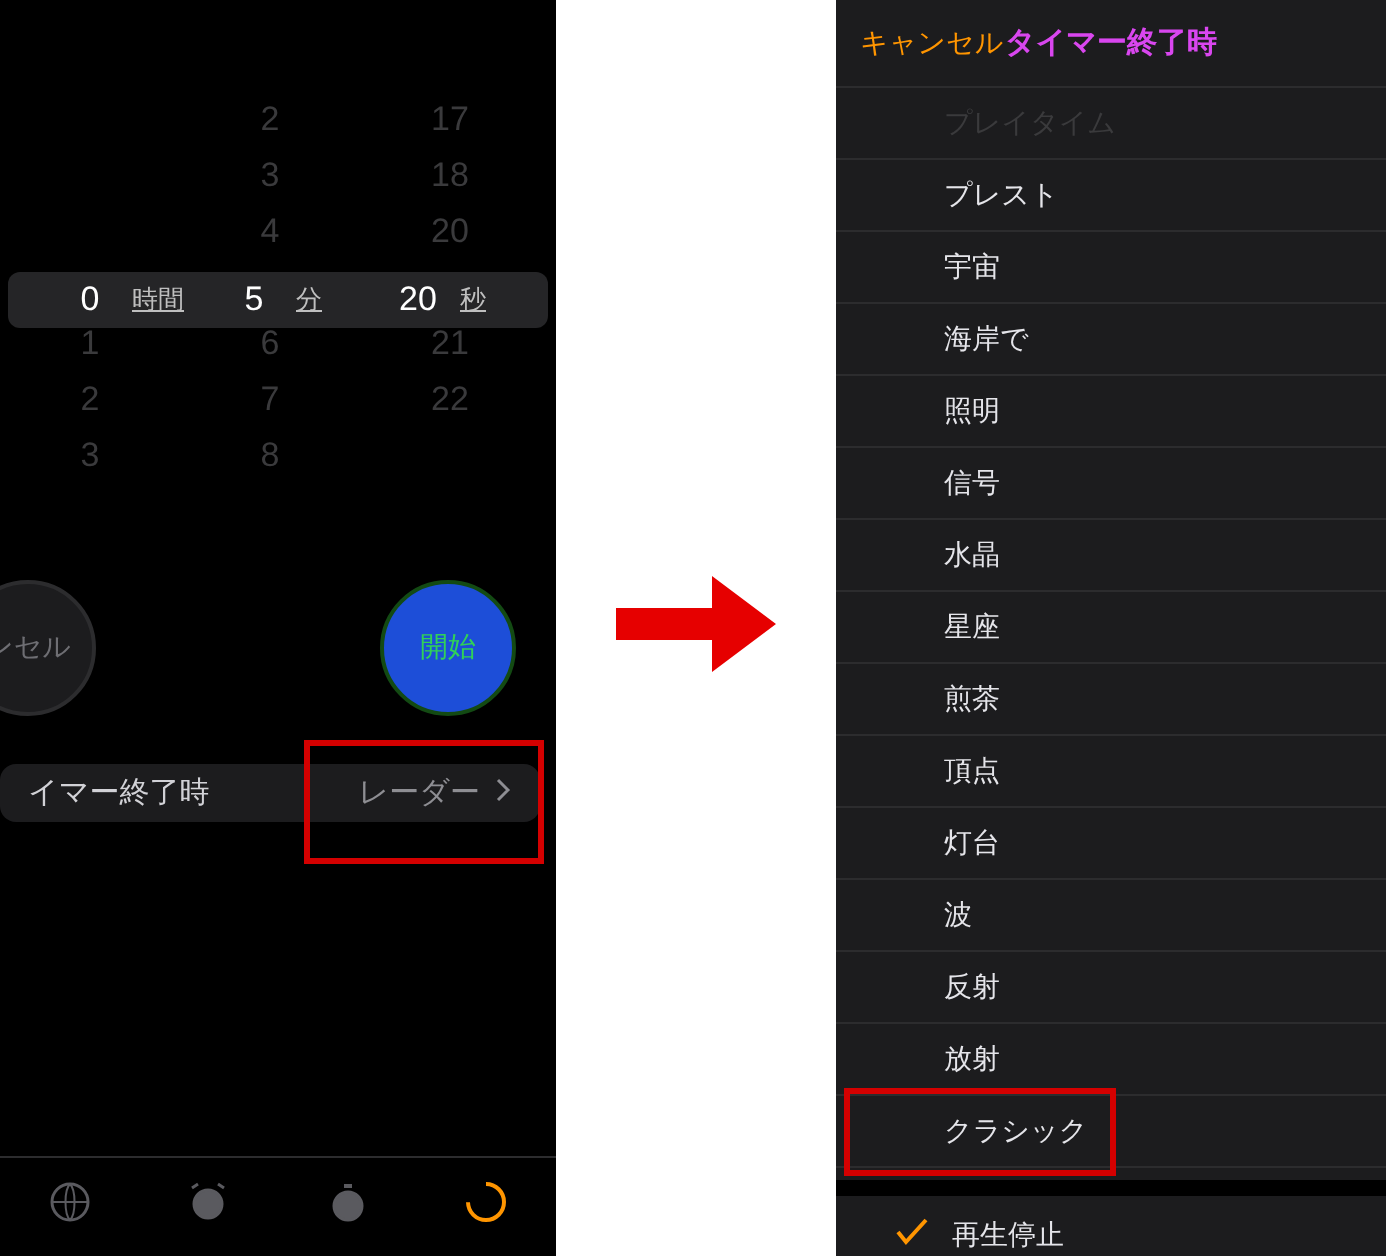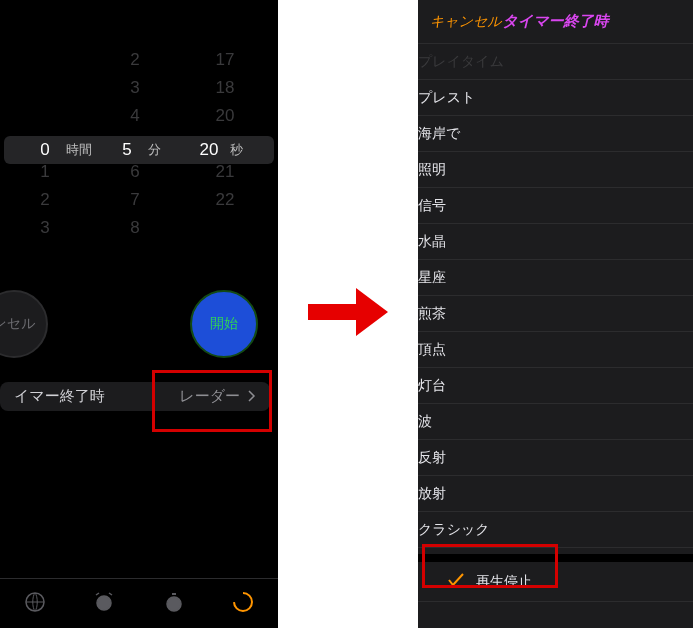--- a/index.html
+++ b/index.html
@@ -23,21 +23,21 @@
   .col.hours  { left: 10px; }
   .col.mins   { left: 100px; }
   .col.secs   { left: 190px; }
   .row { height: 28px; line-height: 28px; font-size: 17px; color: #3a3a3c; }
   .selected-bar {
     position: absolute; top: 90px; left: 4px; right: 4px; height: 28px;
     background: #252527; border-radius: 6px;
   }
   .selrow { position: absolute; top: 90px; left: 0; right: 0; height: 28px; display: flex; align-items: center; font-size: 17px; color: #fff; }
   .selrow .v { width: 70px; text-align: center; }
-  .selrow .u { font-size: 13px; color: #bfbfbf; margin-left: -14px; width: 34px; text-align: left; }
+  .selrow .u { font-size: 13px; color: #bfbfbf; margin-left: -14px; width: 34px; text-align: left; text-decoration: underline; }
   .circ-btn {
     position: absolute; width: 68px; height: 68px; border-radius: 50%;
     display: flex; align-items: center; justify-content: center;
     font-size: 14px; border: 2px solid transparent;
   }
   .cancel-btn { left: -20px; top: 290px; background: #1c1c1e; color: #6e6e73; border-color: #2c2c2e; }
   .start-btn  { right: 20px; top: 290px; background: #1d4ed8; color: #30d158; border-color: #134a13; }
   .end-row {
     position: absolute; top: 382px; left: 0; right: 8px; height: 29px;
     background: #1c1c1e; border-radius: 8px;
@@ -54,28 +54,28 @@
   }
   .tabicon { color: #5a5a5f; }
   .tabicon.active { color: #ff9500; }
 
   
   .arrow { color: #e60000; }
 
   
   .modal-hdr {
     height: 44px; display: flex; align-items: center; justify-content: center;
-    position: relative; border-bottom: 1px solid #2c2c2e; font-style: italic;
+    position: relative; border-bottom: 1px solid #2c2c2e;
   }
   .modal-hdr .title { font-size: 15px; font-weight: 600; color: #d946ef; }
   .modal-hdr .cancel { position: absolute; left: 12px; color: #ff9500; font-size: 14px; }
   .list { flex: 1; overflow: hidden; }
   .item {
     height: 36px; display: flex; align-items: center;
-    font-size: 14px; color: #e5e5ea;
+    padding-left: 54px; font-size: 14px; color: #e5e5ea;
     border-bottom: 0.5px solid #2c2c2e;
   }
   .item.fade { color: #3a3a3c; }
   .item.stop { padding-left: 30px; gap: 12px; border-top: 8px solid #000; height: 48px; margin-top: 6px; }
   .check { color: #ff9500; }
   .redbox2 { position: absolute; bottom: 40px; left: 4px; width: 136px; height: 44px; border: 3px solid #d40000; }
 </style>
 </head>
 <body>
 
@@ -174,20 +174,21 @@
 </div>
 
 <div class="pane right">
   <div class="modal-hdr">
     <span class="cancel">キャンセル</span>
     <span class="title">タイマー終了時</span>
   </div>
   <div class="list" id="sound-list">
       <div class="item fade">プレイタイム</div>
       <div class="item">プレスト</div>
+      <div class="item">宇宙</div>
       <div class="item">海岸で</div>
       <div class="item">照明</div>
       <div class="item">信号</div>
       <div class="item">水晶</div>
       <div class="item">星座</div>
       <div class="item">煎茶</div>
       <div class="item">頂点</div>
       <div class="item">灯台</div>
       <div class="item">波</div>
       <div class="item">反射</div>

